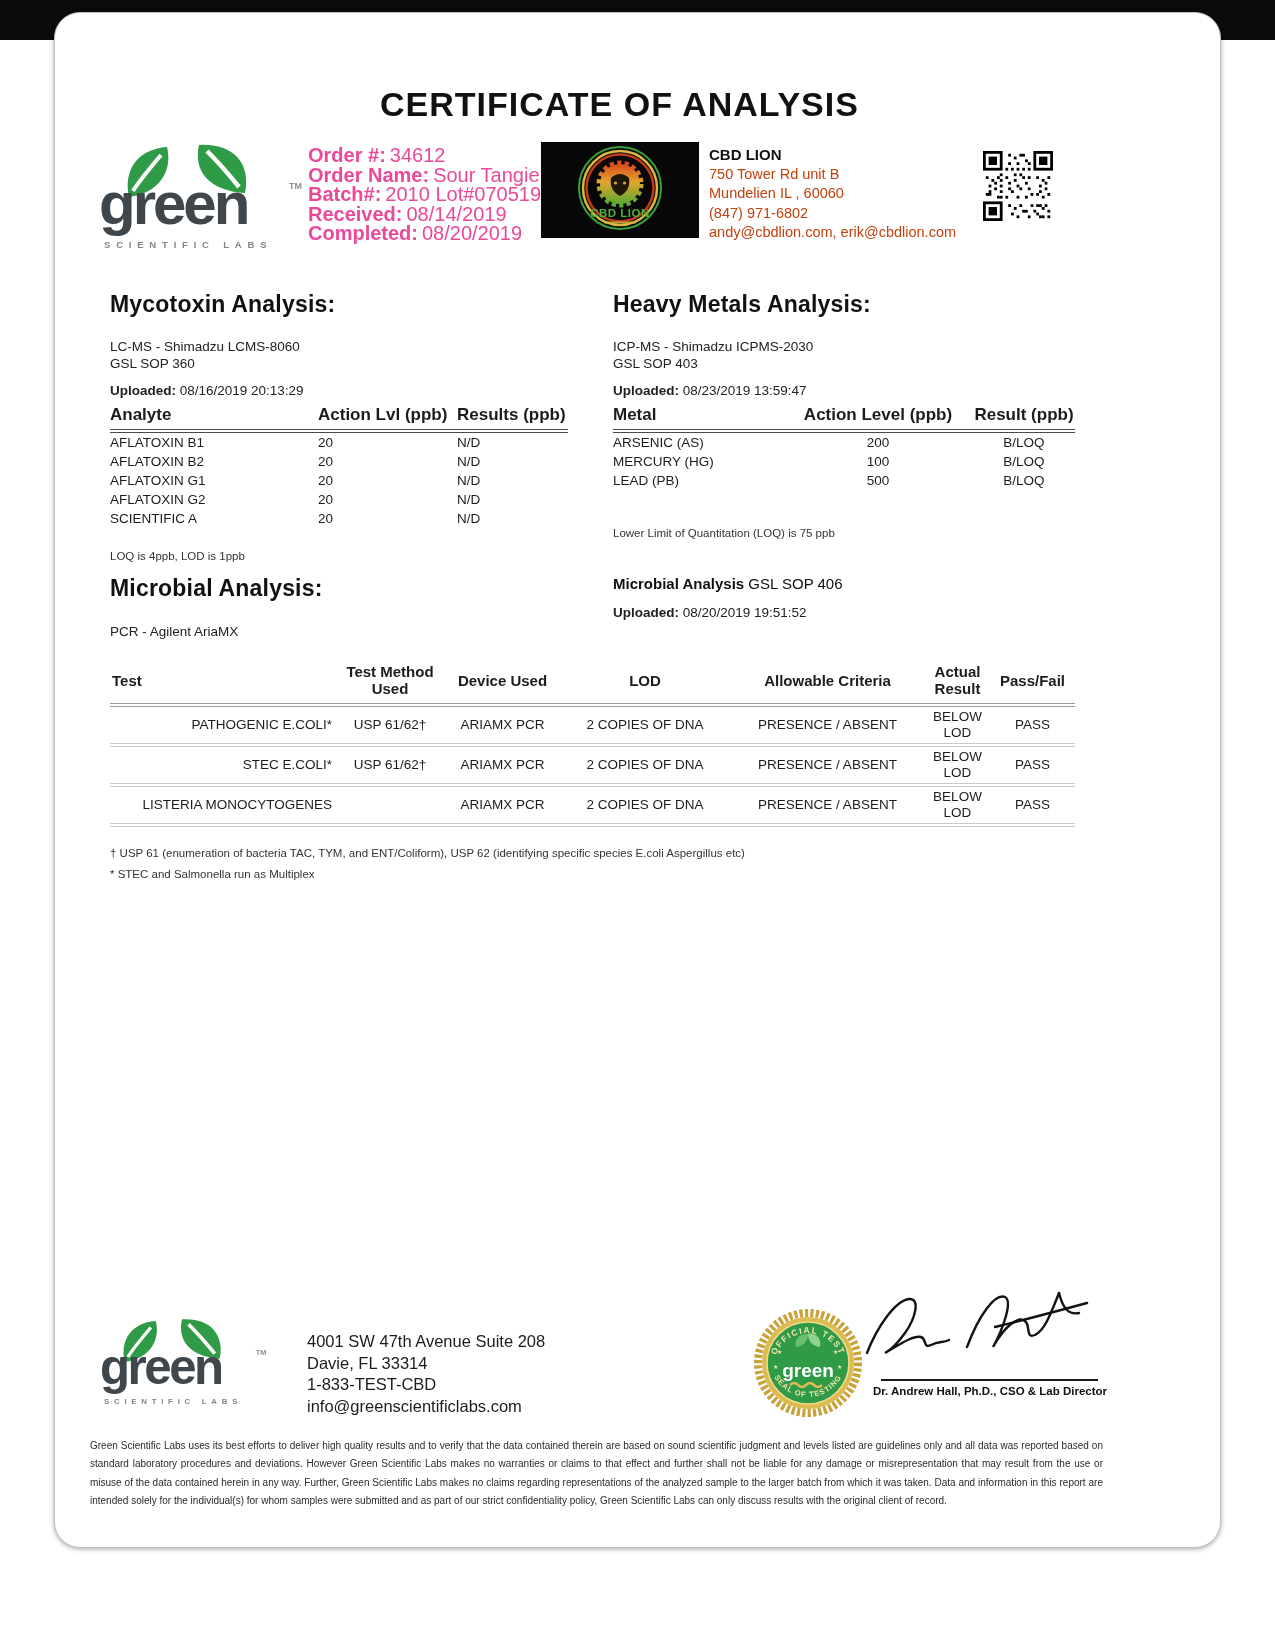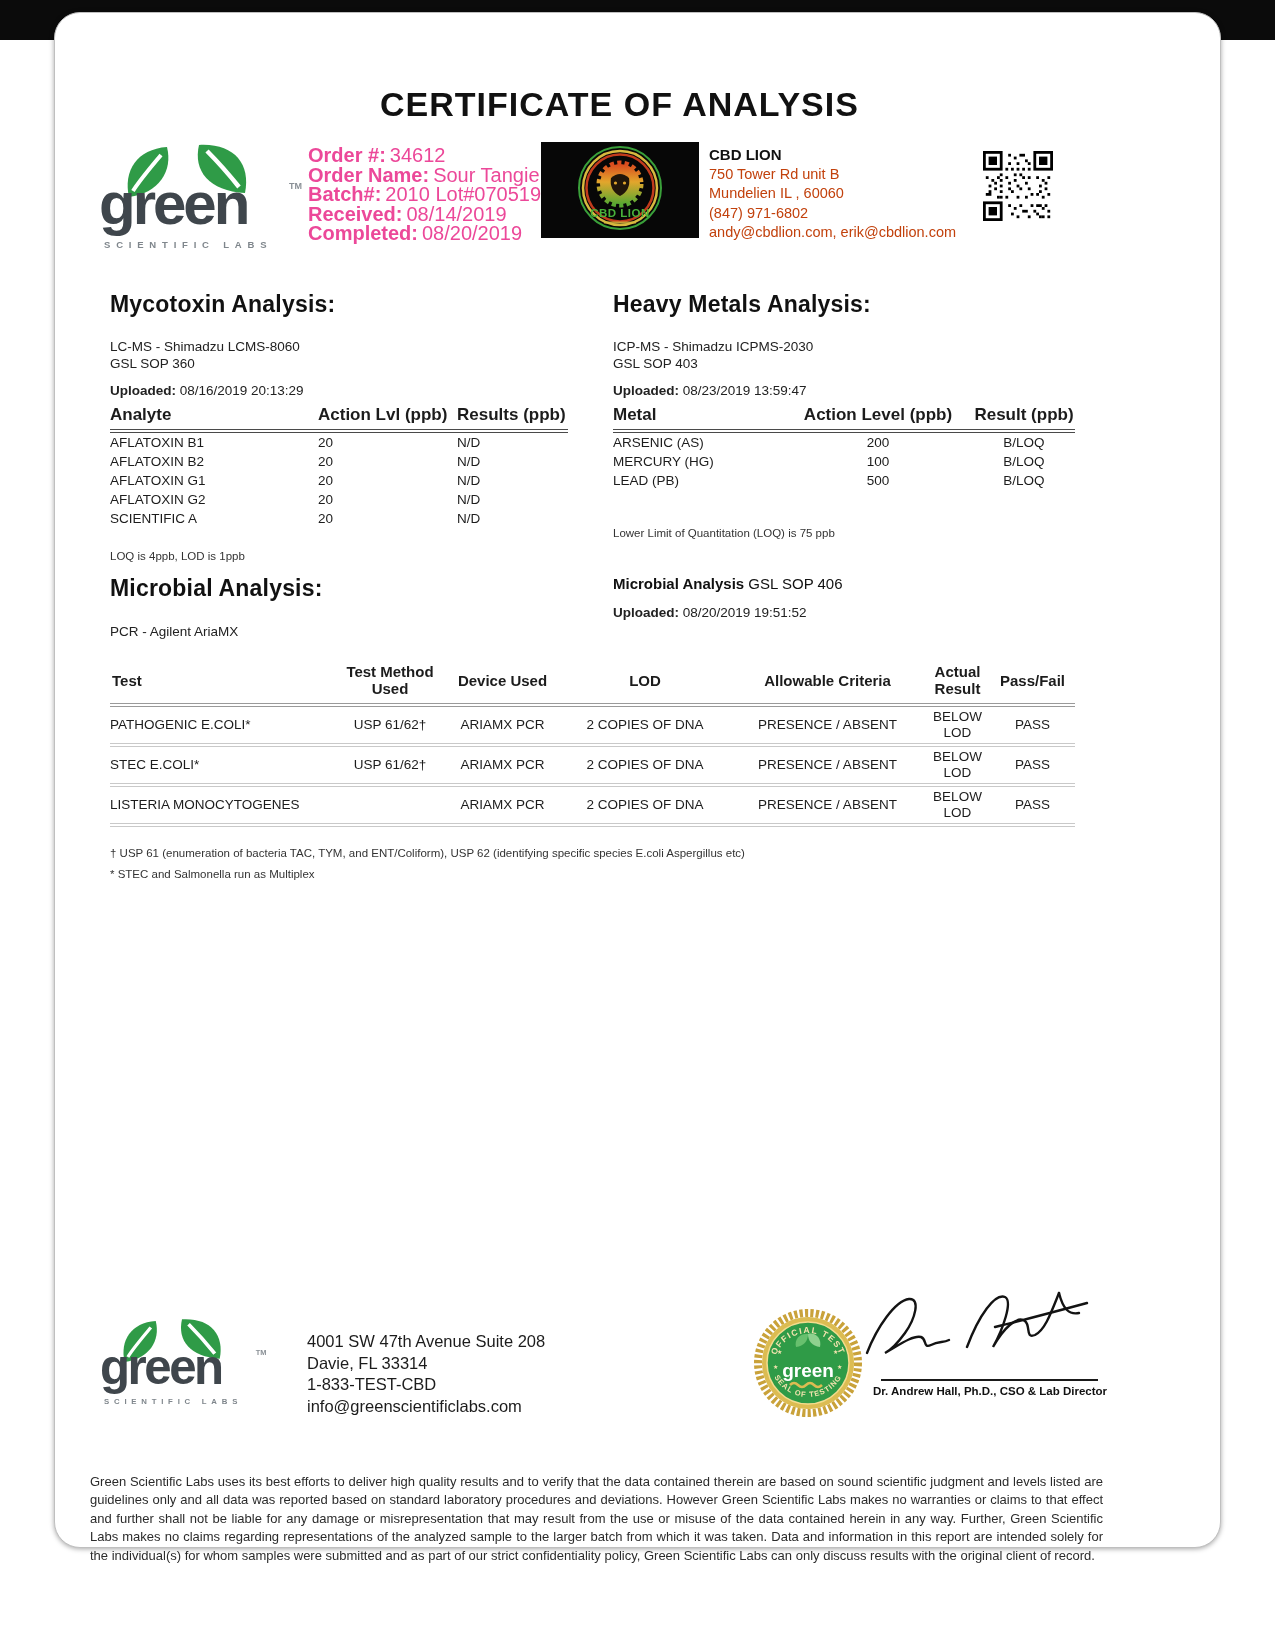--- a/index.html
+++ b/index.html
@@ -36,27 +36,27 @@
   .tbl th { font-size:17px; font-weight:bold; text-align:left; padding:0 0 4px 0; border-bottom:4px double #4a4a4a; }
   .tbl td { font-size:13.5px; padding:2px 0 1px 0; line-height:16px; }
   .metals th.c, .metals td.c { text-align:center; }
 
   table.micro { width:965px; }
   .micro th { font-size:15px; font-weight:bold; text-align:center; vertical-align:middle;
               padding:2px 2px 6px 2px; border-bottom:4px double #9a9a9a; line-height:17px; }
   .micro th.l { text-align:left; }
   .micro td { font-size:13.5px; height:40px; vertical-align:middle; text-align:center;
               border-bottom:4px double #c9c9c9; line-height:16px; padding:0 3px; }
-  .micro td.l { text-align:left; padding-left:0; }
+  .micro td.l { text-align:right; padding-left:0; }
 
   .addr { font-size:16.5px; line-height:21.5px; color:#1c1c1c; }
   .sig-line { border-top:2px solid #1a1a1a; width:217px; }
   .sig-name { width:290px; text-align:center; font-size:11.5px; font-weight:bold; color:#111; }
 
-  .disclaimer { width:1013px; font-size:13px; line-height:18.4px; color:#2b2b2b; text-align:justify;margin-top:36px; }
+  .disclaimer { width:1013px; font-size:10px; line-height:18.4px; color:#2b2b2b; text-align:justify; }
   .scale82 { transform:scale(0.82); transform-origin:top left; }
 </style>
 </head>
 <body>
 
 <div class="top-bar"></div>
 
 <div class="card">
 
   <div class="abs doc-title">CERTIFICATE OF ANALYSIS</div>

